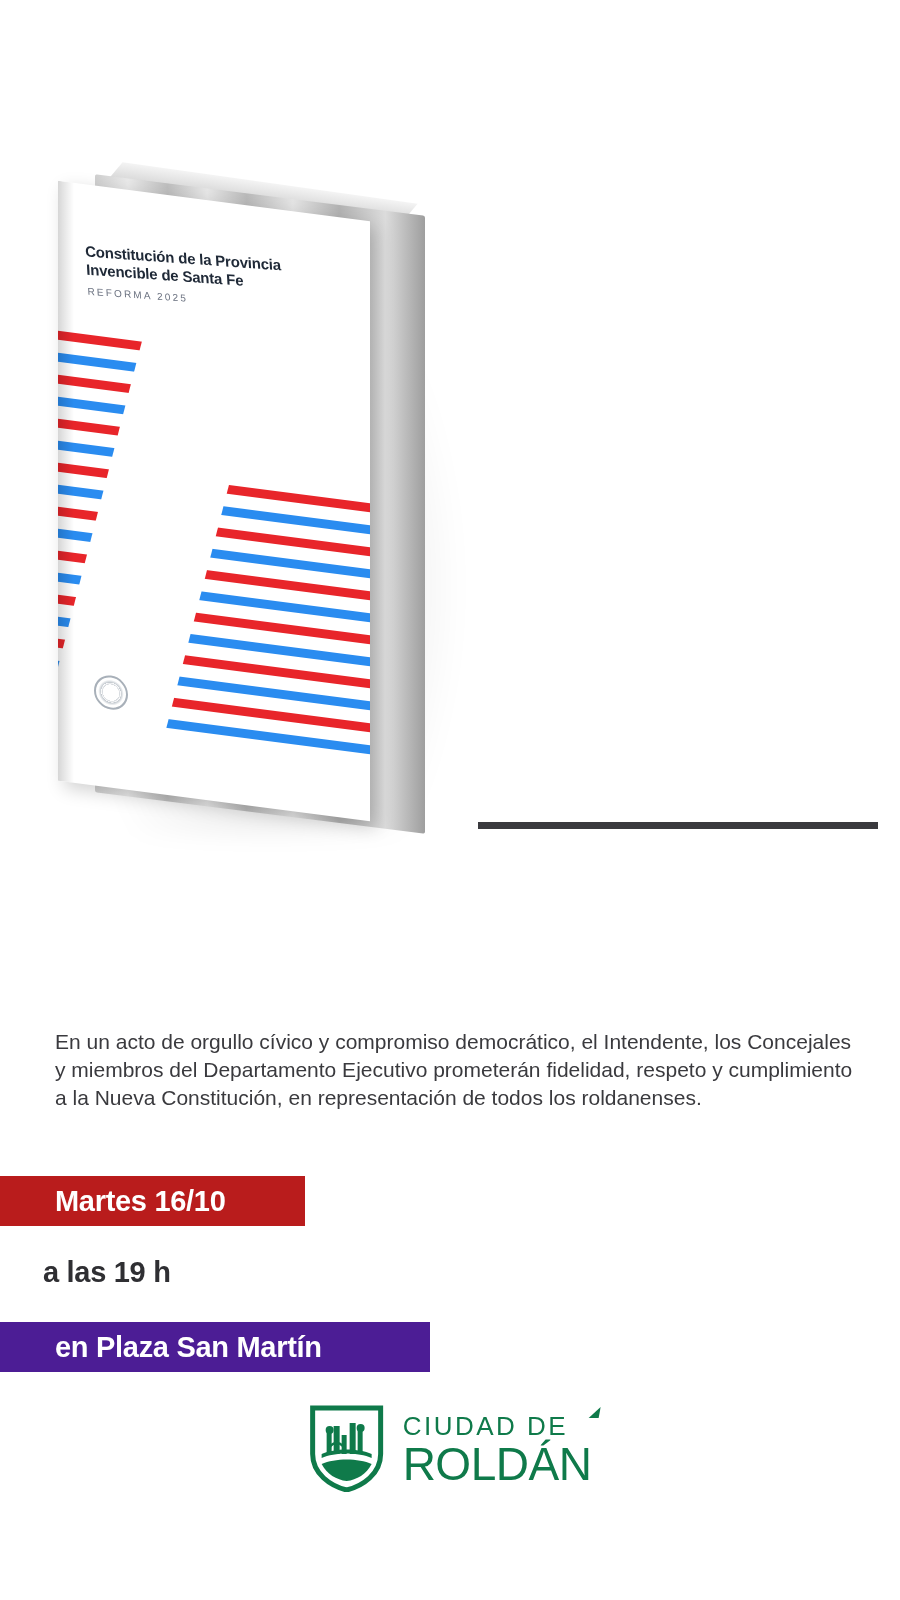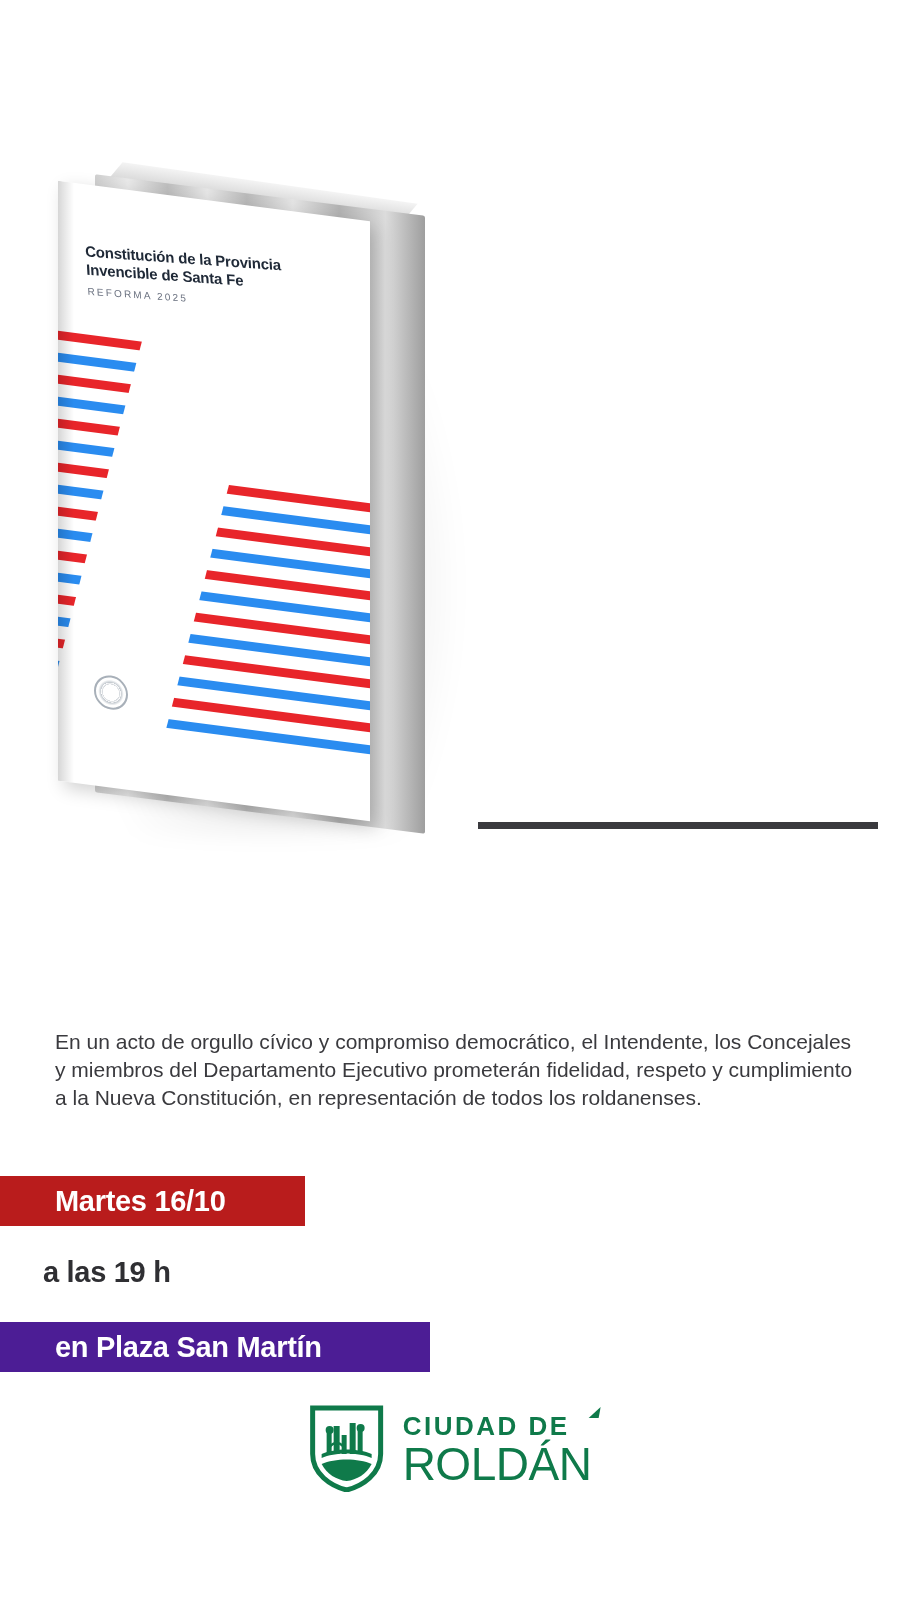--- a/index.html
+++ b/index.html
@@ -228,21 +228,21 @@
     position: relative;
     width: 76px;
     height: 90px;
   }
   .logo-text {
     line-height: 1;
     color: #0f7a4a;
   }
   .logo-text .l1 {
     font-size: 26px;
-    font-weight: 700;
+    font-weight: 400;
     letter-spacing: 2.5px;
     margin-top: 6px;
   }
   .logo-text .l2 {
     font-size: 46px;
     font-weight: 400;
     letter-spacing: -0.5px;
     margin-top: 2px;
   }
   .logo-tick {

